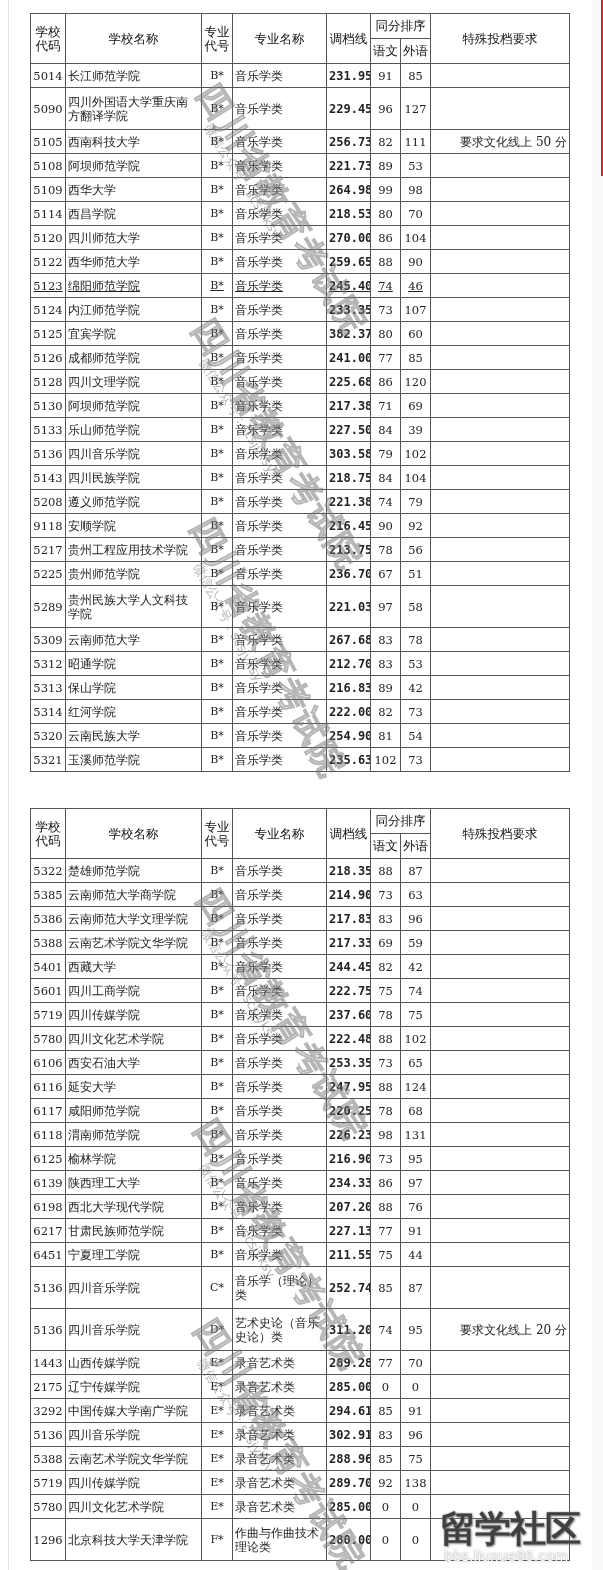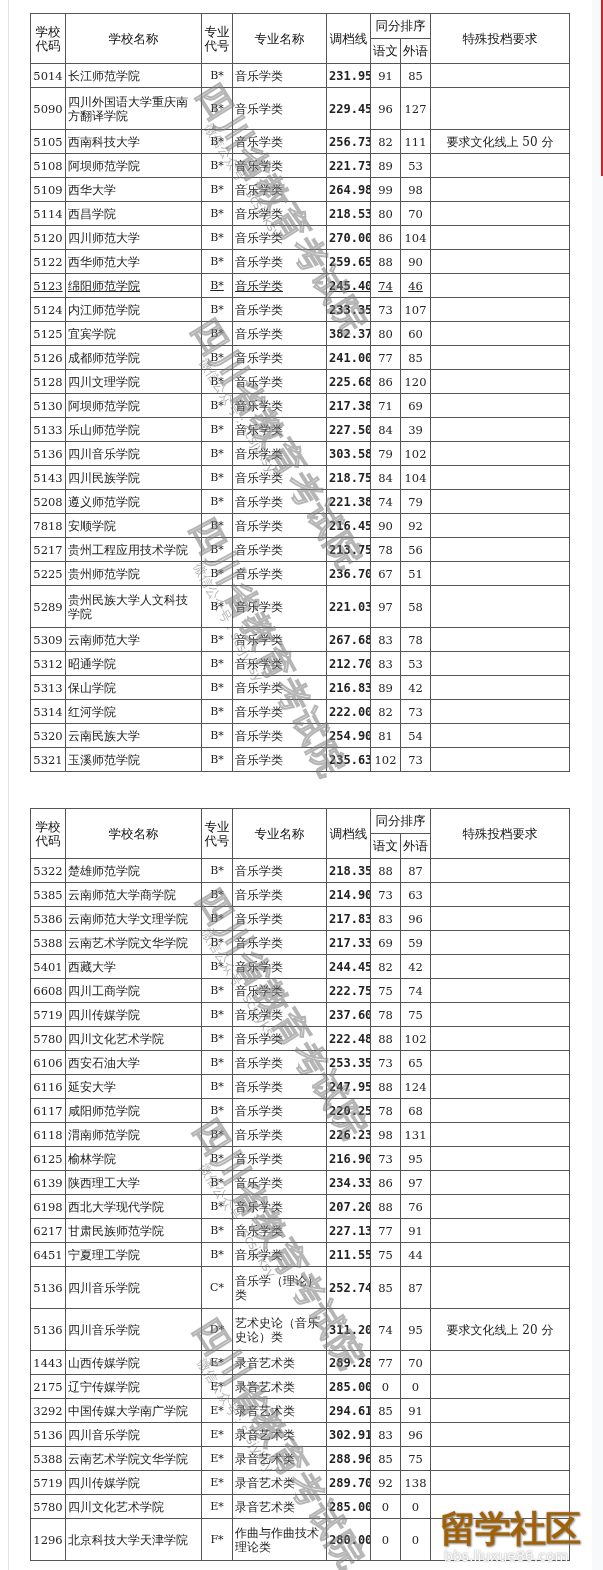--- a/index.html
+++ b/index.html
@@ -9,26 +9,26 @@
   .red-strip{position:absolute;left:601px;top:0;width:2px;height:176px;background:#c8262f;}
   table.score{position:absolute;left:30px;width:539px;border-collapse:collapse;table-layout:fixed;font-size:12px;color:#222;}
   table.score td, table.score th{border:1px solid #555;padding:0 2px;line-height:14px;overflow:hidden;}
   table.score th{font-weight:normal;text-align:center;font-family:"DejaVu Sans","Liberation Sans",sans-serif;font-size:12.5px;color:#111;}
   .c-code{text-align:center;font-size:11.5px;}
   .c-name{text-align:left;}
   .c-mcode{text-align:center;font-size:11px;}
   .c-mname{text-align:left;}
   .c-score{text-align:center;font-weight:bold;font-family:"DejaVu Sans Mono","Liberation Mono",monospace;font-size:12px;}
   .c-yw,.c-wy{text-align:center;font-size:11.5px;}
-  .c-req{text-align:center;margin-left:7px;}
+  .c-req{text-align:right;margin-left:7px;}
   .watermark{position:absolute;pointer-events:none;color:rgba(120,120,120,0.35);font-family:"DejaVu Sans","Liberation Sans",sans-serif;transform-origin:left top;white-space:nowrap;}
   .wm-big{font-size:34px;font-weight:bold;-webkit-text-stroke:1px rgba(90,90,90,0.45);color:rgba(255,255,255,0.2);letter-spacing:2px;}
   .wm-small{font-size:13px;color:rgba(90,90,90,0.45);}
   .logo-wm{position:absolute;left:440px;top:1505px;width:150px;height:60px;pointer-events:none;}
-  .logo-wm .logo-title{font-family:"DejaVu Sans","Liberation Sans",sans-serif;font-size:36px;font-weight:bold;color:#a16207;text-shadow:0 0 2px #999,1px 1px 2px #888;letter-spacing:-1px;}
+  .logo-wm .logo-title{font-family:"DejaVu Sans","Liberation Sans",sans-serif;font-size:36px;font-weight:bold;color:#404040;text-shadow:0 0 2px #999,1px 1px 2px #888;letter-spacing:-1px;}
   .logo-wm .logo-url{font-family:"DejaVu Sans","Liberation Sans",sans-serif;font-size:14px;color:#fafafa;text-shadow:0 0 2px #888;margin-top:-6px;margin-left:4px;}
 </style>
 </head>
 <body>
 
 <div class="page-frame"></div>
 <div class="side-bar"></div>
 <div class="red-strip"></div>
 
 <table class="score" id="t1" style="top:13px;">
@@ -232,21 +232,21 @@
     <td class="c-code">5208</td>
     <td class="c-name">遵义师范学院</td>
     <td class="c-mcode">B*</td>
     <td class="c-mname">音乐学类</td>
     <td class="c-score">221.38</td>
     <td class="c-yw">74</td>
     <td class="c-wy">79</td>
     <td class="c-req"></td>
   </tr>
       <tr style="height: 24px;">
-    <td class="c-code">7818</td>
+    <td class="c-code">9118</td>
     <td class="c-name">安顺学院</td>
     <td class="c-mcode">B*</td>
     <td class="c-mname">音乐学类</td>
     <td class="c-score">216.45</td>
     <td class="c-yw">90</td>
     <td class="c-wy">92</td>
     <td class="c-req"></td>
   </tr>
       <tr style="height: 24px;">
     <td class="c-code">5217</td>
@@ -412,21 +412,21 @@
     <td class="c-code">5401</td>
     <td class="c-name">西藏大学</td>
     <td class="c-mcode">B*</td>
     <td class="c-mname">音乐学类</td>
     <td class="c-score">244.45</td>
     <td class="c-yw">82</td>
     <td class="c-wy">42</td>
     <td class="c-req"></td>
   </tr>
       <tr style="height: 24px;">
-    <td class="c-code">6608</td>
+    <td class="c-code">5601</td>
     <td class="c-name">四川工商学院</td>
     <td class="c-mcode">B*</td>
     <td class="c-mname">音乐学类</td>
     <td class="c-score">222.75</td>
     <td class="c-yw">75</td>
     <td class="c-wy">74</td>
     <td class="c-req"></td>
   </tr>
       <tr style="height: 24px;">
     <td class="c-code">5719</td>

